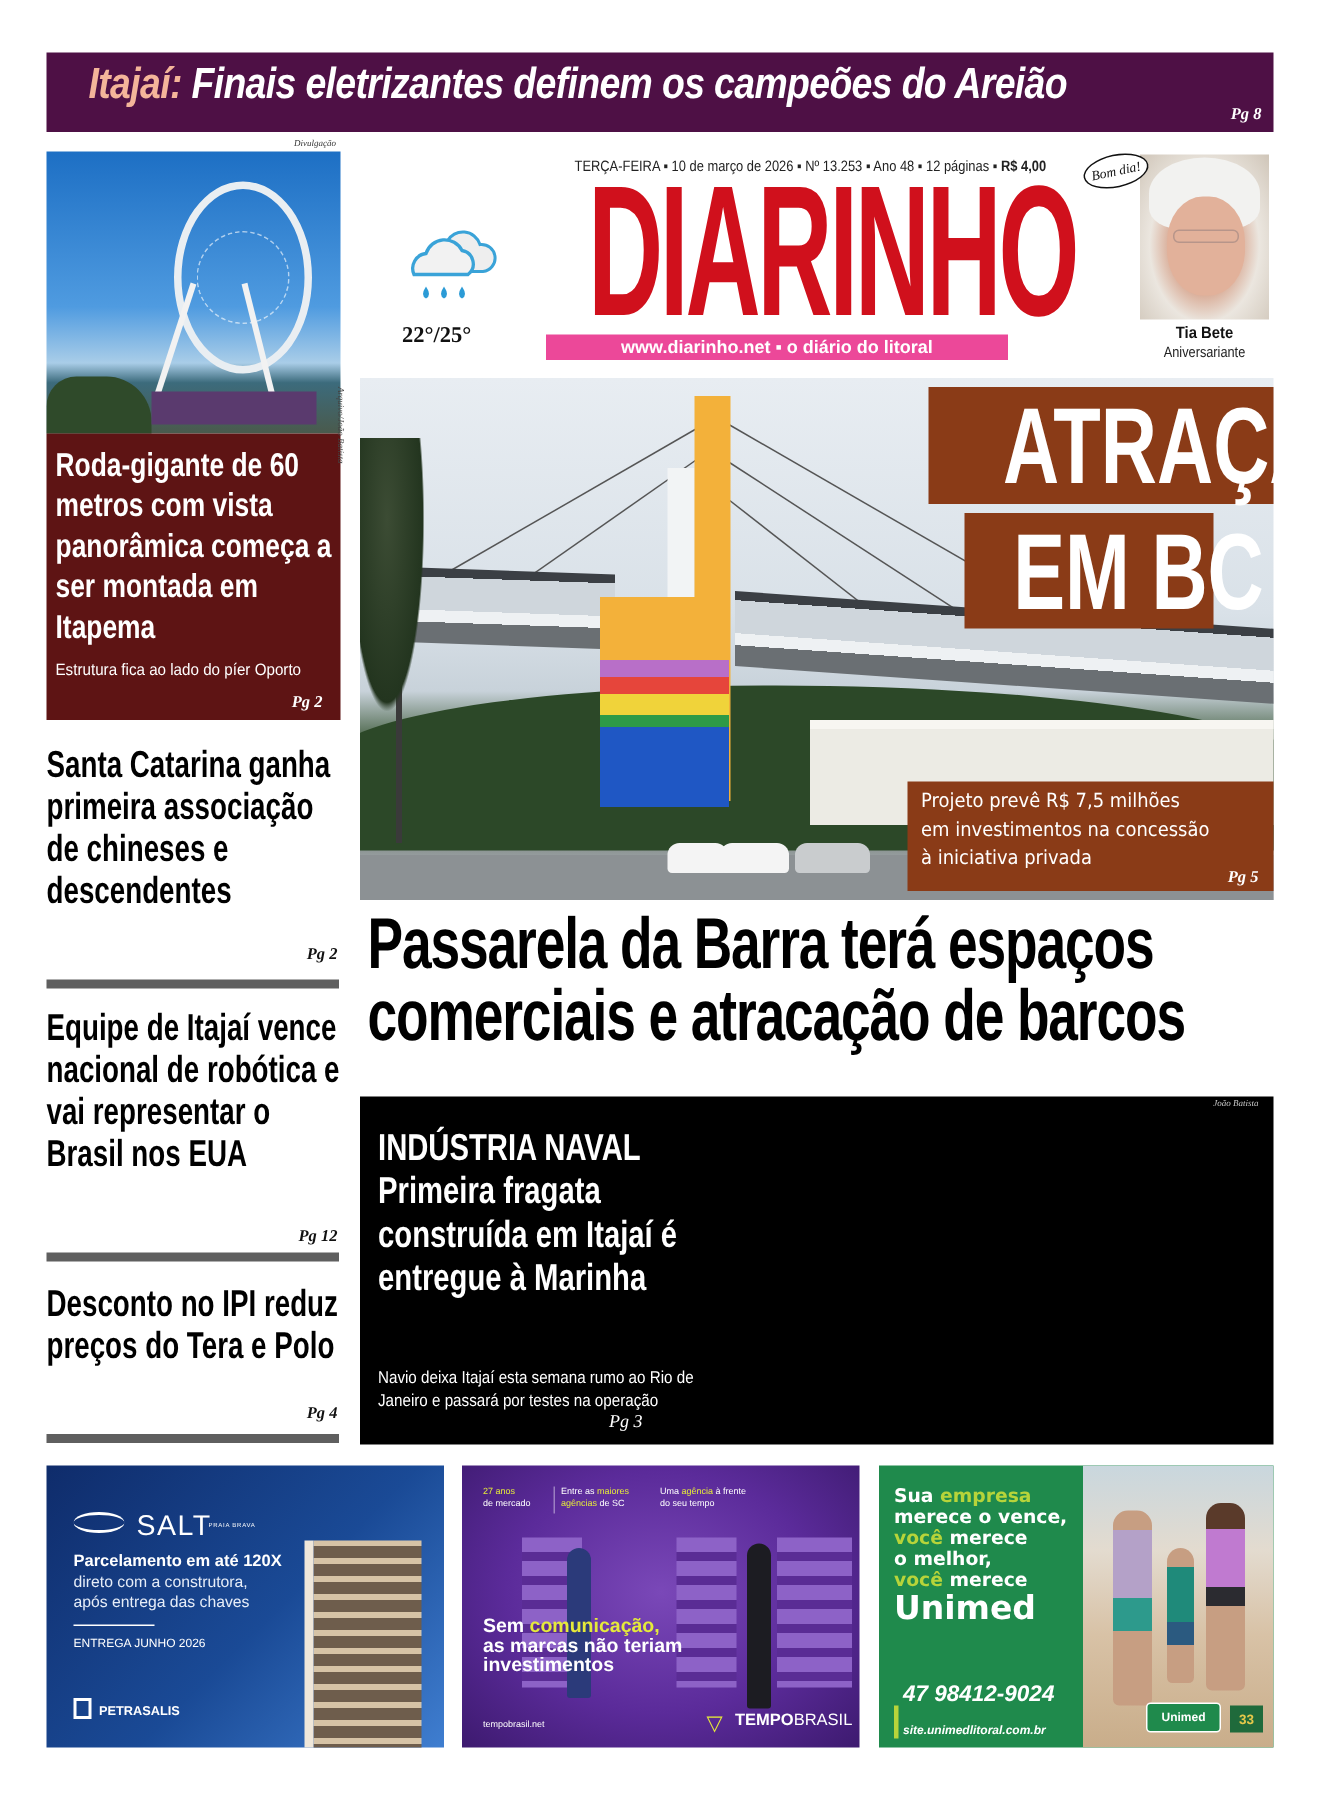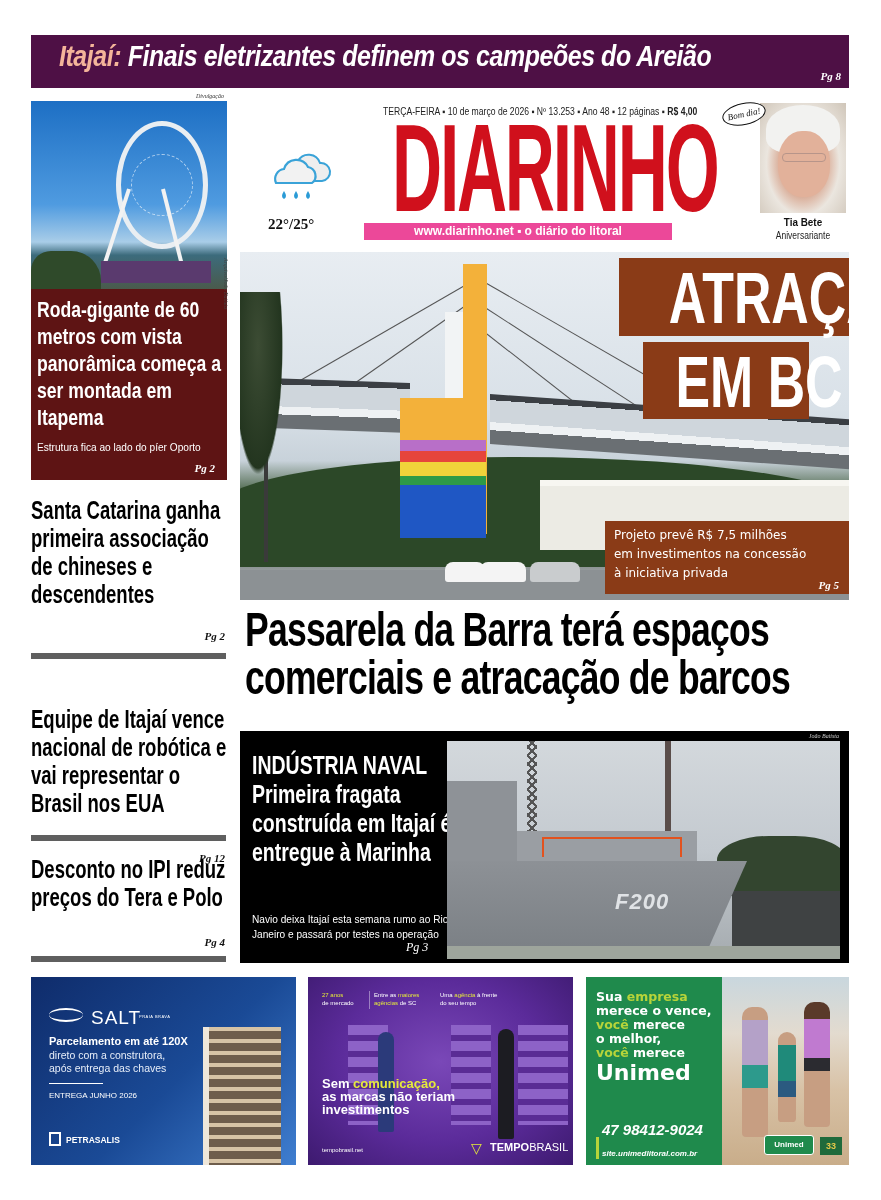--- a/index.html
+++ b/index.html
@@ -236,52 +236,40 @@
   <div>Passarela da Barra terá espaços</div>
   <div>comerciais e atracação de barcos</div>
 </div>
 
 <div class="abs story" style="top:496px; height:150px;">
   <div class="title">Santa Catarina ganha primeira associação de chineses e descendentes</div>
   <div class="pg" style="top:134px;">Pg 2</div>
 </div>
 <div class="abs divider" style="top:653px;"></div>
 
-<div class="abs story" style="top:671px; height:160px;margin-top:34px;">
+<div class="abs story" style="top:671px; height:160px;">
   <div class="title">Equipe de Itajaí vence nacional de robótica e vai representar o Brasil nos EUA</div>
   <div class="pg" style="top:147px;">Pg 12</div>
 </div>
 <div class="abs divider" style="top:835px;"></div>
 
 <div class="abs story" style="top:855px; height:100px;">
   <div class="title">Desconto no IPI reduz preços do Tera e Polo</div>
   <div class="pg" style="top:81px;">Pg 4</div>
 </div>
 <div class="abs divider" style="top:956px;"></div>
 
 <div class="abs naval">
   <div class="title">
     <div>INDÚSTRIA NAVAL</div>
     <div>Primeira fragata construída em Itajaí é entregue à Marinha</div>
   </div>
   <div class="sub">Navio deixa Itajaí esta semana rumo ao Rio de Janeiro e passará por testes na operação</div>
   <div class="pg">Pg 3</div>
   <div class="credit">João Batista</div>
-  <div class="ship-photo">
-    <div class="trees"></div>
-    <div class="wall"></div>
-    <div class="tower"></div>
-    <div class="mast"></div>
-    <div class="super"></div>
-    <div class="deckhouse"></div>
-    <div class="frame"></div>
-    <div class="hull"></div>
-    <div class="f200">F200</div>
-    <div class="water"></div>
-  </div>
 </div>
 
 <div class="abs ad ad-salt">
   <div class="waves"></div>
   <div class="logo" style="left:60px;">SALT</div>
   <div class="logo-small">PRAIA BRAVA</div>
   <div class="l1">Parcelamento em até 120X</div>
   <div class="l2">direto com a construtora,</div>
   <div class="l3">após entrega das chaves</div>
   <div class="hr"></div>

